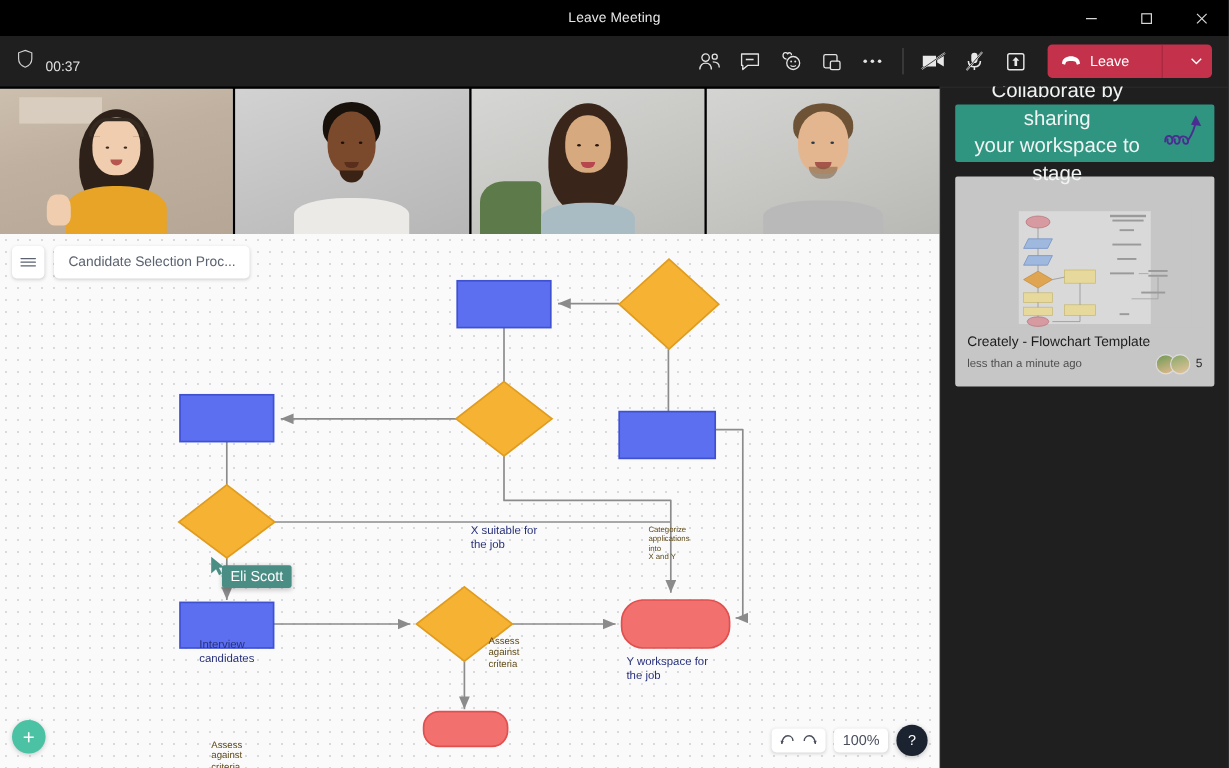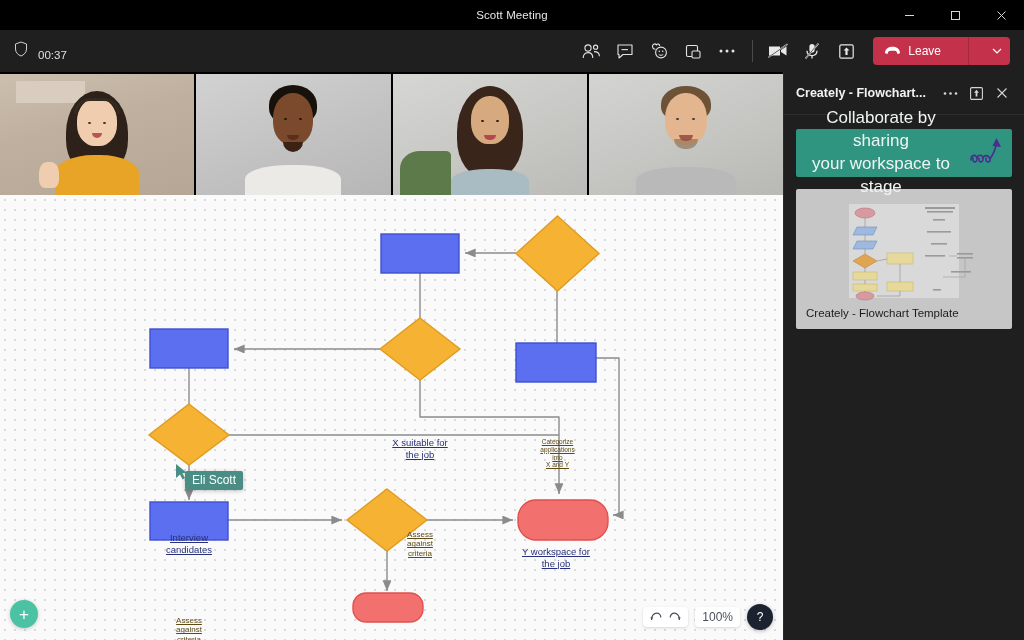--- a/index.html
+++ b/index.html
@@ -104,21 +104,21 @@
     font-size:12px;color:#4a4f5c;
   }
   .help-btn{
     width:26px;height:26px;border-radius:50%;background:#1b2330;color:#fff;
     display:flex;align-items:center;justify-content:center;font-size:12px;
     box-shadow:0 1px 4px rgba(0,0,0,.25);
   }
   svg.flow{position:absolute;inset:0;width:783px;height:445px;}
   .shape-label{
     position:absolute; display:flex;align-items:center;justify-content:center;
-    text-align:center;line-height:1.18; pointer-events:none;text-decoration:underline;
+    line-height:1.18; pointer-events:none;
   }
   
   .cursor-tag{position:absolute;display:flex;align-items:flex-start;z-index:7;}
   .cursor-name{
     color:#fff;font-size:12px;padding:2px 7px 3px;border-radius:2px;
     box-shadow:0 1px 4px rgba(0,0,0,.22); margin-left:10px; margin-top:8px;
   }
 
   
   .panel-head{
@@ -132,41 +132,41 @@
     width:24px;height:24px;display:flex;align-items:center;justify-content:center;
     color:#d6d6d6;font-size:13px;
   }
   .panel-divider{height:1px;background:#2e2e2e;margin:0 0 14px 0;}
   .collab-banner{
     margin:0 12px; height:48px; background:#2f9480; border-radius:2px;
     display:flex;align-items:center;justify-content:center;gap:10px;padding:0 8px;
   }
   .collab-text{font-size:17px;color:#f0f5f3;text-align:center;line-height:1.35;}
   .card{
-    margin:12px 12px 0; background:#c6c6c6; border-radius:2px; padding:12px 10px 10px;
+    margin:12px 12px 0; background:#c6c6c6; border-radius:2px; padding:26px 10px 10px;
   }
   .thumb{
     height:100px;background:#c6c6c6;display:flex;align-items:center;justify-content:center;
   }
   .card-title{font-size:11.5px;color:#1c1c1c;margin-top:6px;}
   .card-meta{display:flex;align-items:center;margin-top:4px;}
   .card-sub{font-size:9.5px;color:#4e4e4e;flex:1;}
   .avatars{display:flex;align-items:center;}
   .av{
     width:17px;height:17px;border-radius:50%;border:1.5px solid #dcdcdc;
     margin-left:-5px;overflow:hidden;position:relative;background:#7fa26b;
   }
   .av:first-child{margin-left:0;}
   .av-count{font-size:10px;color:#2b2b2b;margin-left:4px;}
 </style>
 </head>
 <body>
 
 <div class="titlebar">
-  <div class="titlebar-title">Scott Meeting</div>
+  <div class="titlebar-title">Leave Meeting</div>
   <div class="win-controls">
     <div class="win-btn">
       <svg width="11" height="11" viewBox="0 0 11 11">
           <line x1="1" y1="5.5" x2="10" y2="5.5" stroke="#d8d8d8" stroke-width="1"></line>
         </svg>
     </div>
     <div class="win-btn">
       <svg width="11" height="11" viewBox="0 0 11 11">
           <rect x="1.5" y="1.5" width="8" height="8" fill="none" stroke="#d8d8d8" stroke-width="1"></rect>
         </svg>
@@ -317,20 +317,30 @@
         <div class="eye" style="left:calc(50% - 10px);top:36%;background:#2a3a48;"></div>
         <div class="eye" style="left:calc(50% + 6px);top:36%;background:#2a3a48;"></div>
         <div class="mouth" style="left:calc(50% - 7px);top:50%;width:14px;height:6px;background:#a6554a;"></div>
         <div style="position:absolute;left:50%;transform:translateX(-50%);top:54%;width:24px;height:10px;background:#7d6044;border-radius:0 0 12px 12px;opacity:.55;"></div>
         <div class="body-sh" style="left:50%;transform:translateX(-50%);bottom:0;width:100px;height:28px;background:#b9b9b9;"></div>
       </div>
     </div>
 
     <div class="canvas">
 
+      <div class="canvas-topbar">
+        <div class="hamburger">
+          <div>
+              <span></span>
+              <span></span>
+              <span></span>
+            </div>
+        </div>
+        <div class="doctitle">Candidate Selection Proc...</div>
+      </div>
 
       <svg class="flow" viewBox="0 0 783 445">
         <defs>
           <marker id="ah" markerWidth="9" markerHeight="9" refX="7.6" refY="3.2" orient="auto">
             <path d="M0,0 L7.6,3.2 L0,6.4 Z" fill="#8b8b8b"></path>
           </marker>
         </defs>
         <g stroke="#8b8b8b" stroke-width="1.4" fill="none" stroke-linejoin="round">
 
           <path d="M516 58 L465 58" marker-end="url(#ah)"></path>
@@ -420,42 +430,20 @@
               </svg>
           </span>
         </div>
         <div class="pill">100%</div>
         <div class="help-btn">?</div>
       </div>
     </div>
   </div>
 
   <div class="right-col">
-    <div class="panel-head">
-      <div class="panel-title">Creately - Flowchart...</div>
-      <div class="panel-ico">
-        <svg width="15" height="5" viewBox="0 0 15 5">
-            <circle cx="2" cy="2.5" r="1.3" fill="#d6d6d6"></circle>
-            <circle cx="7.5" cy="2.5" r="1.3" fill="#d6d6d6"></circle>
-            <circle cx="13" cy="2.5" r="1.3" fill="#d6d6d6"></circle>
-          </svg>
-      </div>
-      <div class="panel-ico">
-        <svg width="15" height="15" viewBox="0 0 15 15">
-            <rect x="1.6" y="1.6" width="11.8" height="11.8" rx="1.2" fill="none" stroke="#d6d6d6" stroke-width="1.1"></rect>
-            <path d="M7.5 3.8 L10 6.8 H8.4 V10.6 H6.6 V6.8 H5 Z" fill="#d6d6d6"></path>
-          </svg>
-      </div>
-      <div class="panel-ico">
-        <svg width="12" height="12" viewBox="0 0 12 12">
-            <line x1="1.5" y1="1.5" x2="10.5" y2="10.5" stroke="#d6d6d6" stroke-width="1.1"></line>
-            <line x1="10.5" y1="1.5" x2="1.5" y2="10.5" stroke="#d6d6d6" stroke-width="1.1"></line>
-          </svg>
-      </div>
-    </div>
     <div class="panel-divider"></div>
 
     <div class="collab-banner">
       <div class="collab-text" style="white-space:pre-line;">Collaborate by sharing
 your workspace to stage</div>
       <span>
         <svg width="36" height="34" viewBox="0 0 36 34">
           <path d="M3 26 C3 20 9 20 9 25 C9 29 4 29 5 24 M9 25 C9 20 15 20 15 25 C15 29 10 29 11 24 M15 25 C15 20 21 21 22 25 C23 29 17 29 18 24 M22 25 C24 22 27 18 28.5 9" fill="none" stroke="#4b2d91" stroke-width="1.6" stroke-linecap="round"></path>
           <path d="M28.5 4 L33 13 L24.5 12 Z" fill="#4b2d91"></path>
         </svg>
@@ -500,15 +488,23 @@
               <rect x="118" y="88" width="8" height="1.6"></rect>
           </g>
           <g stroke="#9a9a9a" stroke-width="0.6" fill="none">
             <path d="M134 55 L142 55"></path>
               <path d="M150 58 L150 76"></path>
               <path d="M150 76 L128 76"></path>
           </g>
         </svg>
       </div>
       <div class="card-title">Creately - Flowchart Template</div>
+      <div class="card-meta">
+        <div class="card-sub">less than a minute ago</div>
+        <div class="avatars">
+          <div class="av" style="background:linear-gradient(160deg,#6f9a55,#e3b98f);"></div>
+          <div class="av" style="background:linear-gradient(160deg,#86a86a,#e7c49b);"></div>
+          <span class="av-count">5</span>
+        </div>
+      </div>
     </div>
   </div>
 </div>
 
 </body></html>

